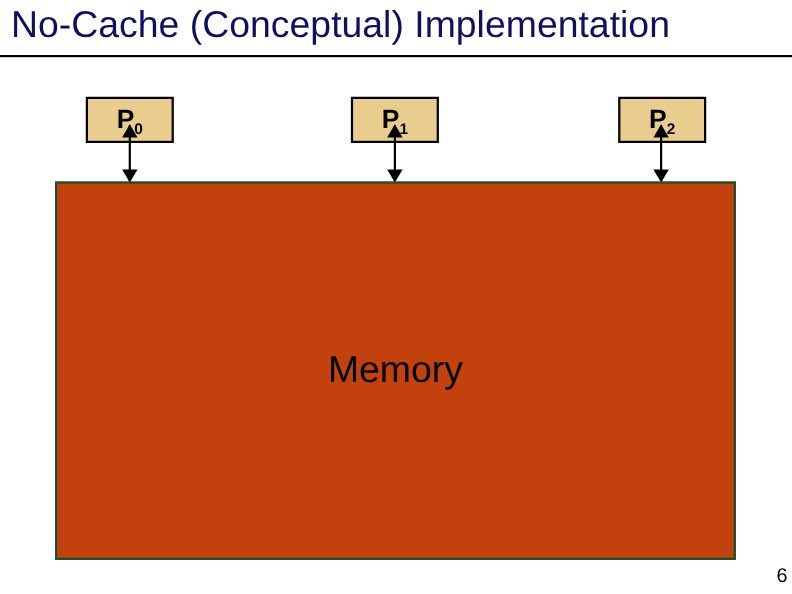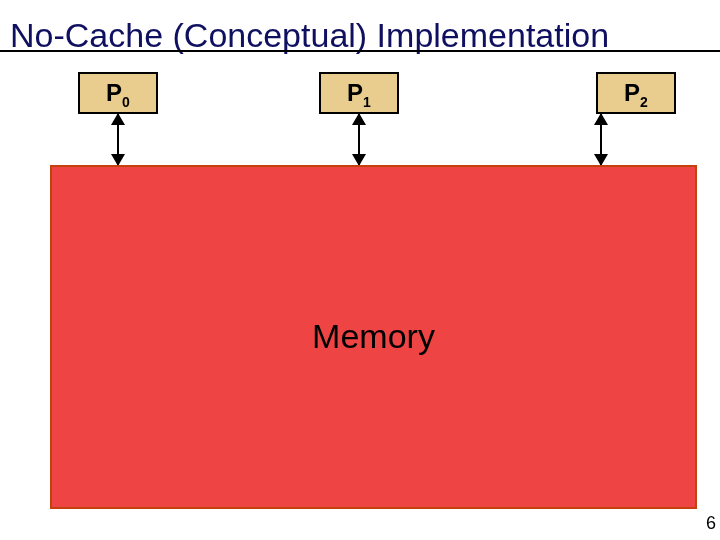--- a/index.html
+++ b/index.html
@@ -13,21 +13,21 @@
     overflow: hidden;
   }
   .slide {
     position: relative;
     width: 100%;
     height: 100%;
   }
   .title {
     position: absolute;
     left: 10px;
-    top: 16px;
+    top: 4px;
     font-size: 34px;
     color: #101060;
     font-family: "Comic Sans MS", "Comic Sans", cursive, sans-serif;
   }
   .title-underline {
     position: absolute;
     left: 0;
     right: 0;
     top: 50px;
     height: 2px;
@@ -38,35 +38,35 @@
     width: 76px;
     height: 38px;
     background: #e8cd8f;
     border: 2px solid #000;
     text-align: center;
     line-height: 38px;
     font-size: 24px;
     font-weight: bold;
     color: #000;
     font-family: Arial, Helvetica, sans-serif;
+    margin-top: 16px;
   }
   .proc .sub {
     font-size: 14px;
     vertical-align: sub;
     font-weight: bold;
   }
   .memory {
     position: absolute;
     left: 50px;
     top: 165px;
     width: 615px;
     height: 340px;
-    background: #ef4444;
-    border: 2px solid #c2410c;
-    padding-left: 28px;
+    background: #c2410c;
+    border: 2px solid #14532d;
   }
   .memory-label {
     position: absolute;
     left: 0;
     right: 0;
     top: 150px;
     text-align: center;
     font-size: 34px;
     color: #000;
   }
@@ -109,21 +109,21 @@
   <div class="title-underline"></div>
 
   <div class="proc" style="left:78px; top:72px;">
     <span>P</span><span class="sub">0</span>
   </div>
 
   <div class="proc" style="left:319px; top:72px;text-align:center;">
     <span>P</span><span class="sub">1</span>
   </div>
 
-  <div class="proc" style="left:596px; top:72px;">
+  <div class="proc" style="left:562px; top:72px;">
     <span>P</span><span class="sub">2</span>
   </div>
 
   <div class="arrow" style="left:117px; top:114px; height:51px;">
     <div class="head-up"></div>
     <div class="head-down"></div>
   </div>
 
   <div class="arrow" style="left:358px; top:114px; height:51px;">
     <div class="head-up"></div>

